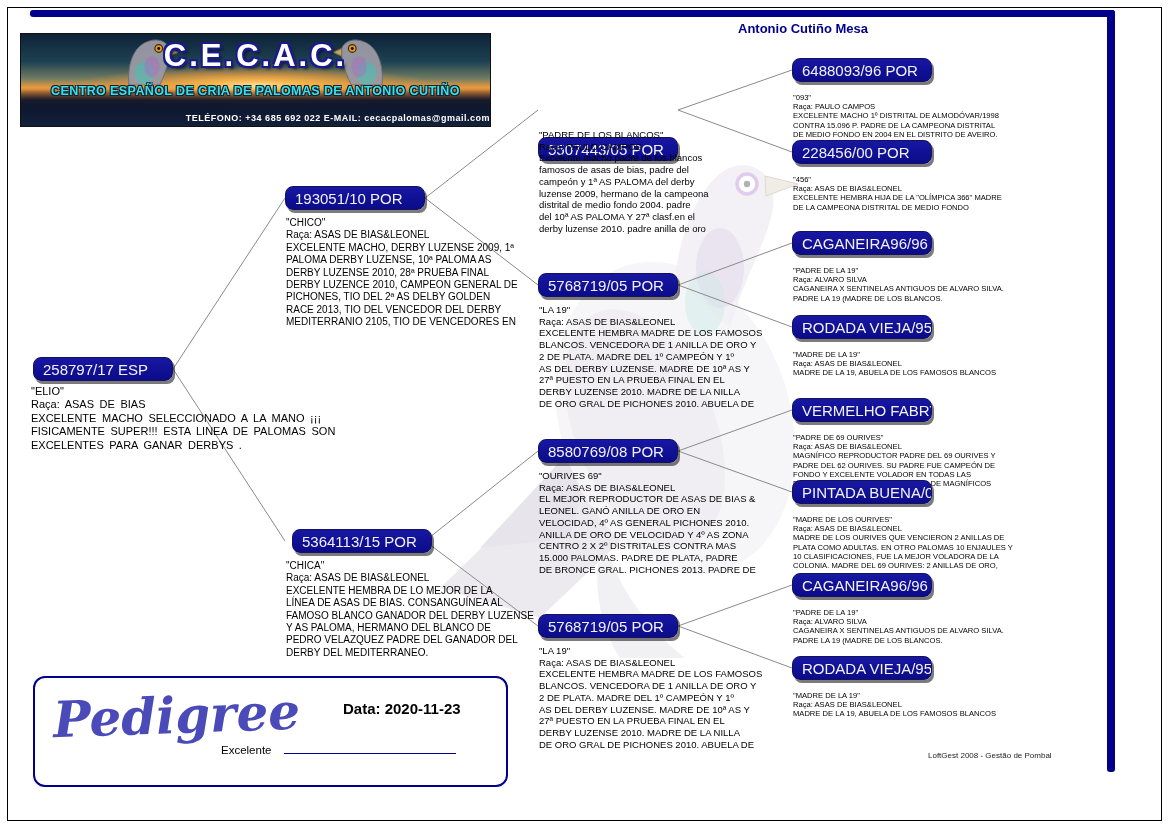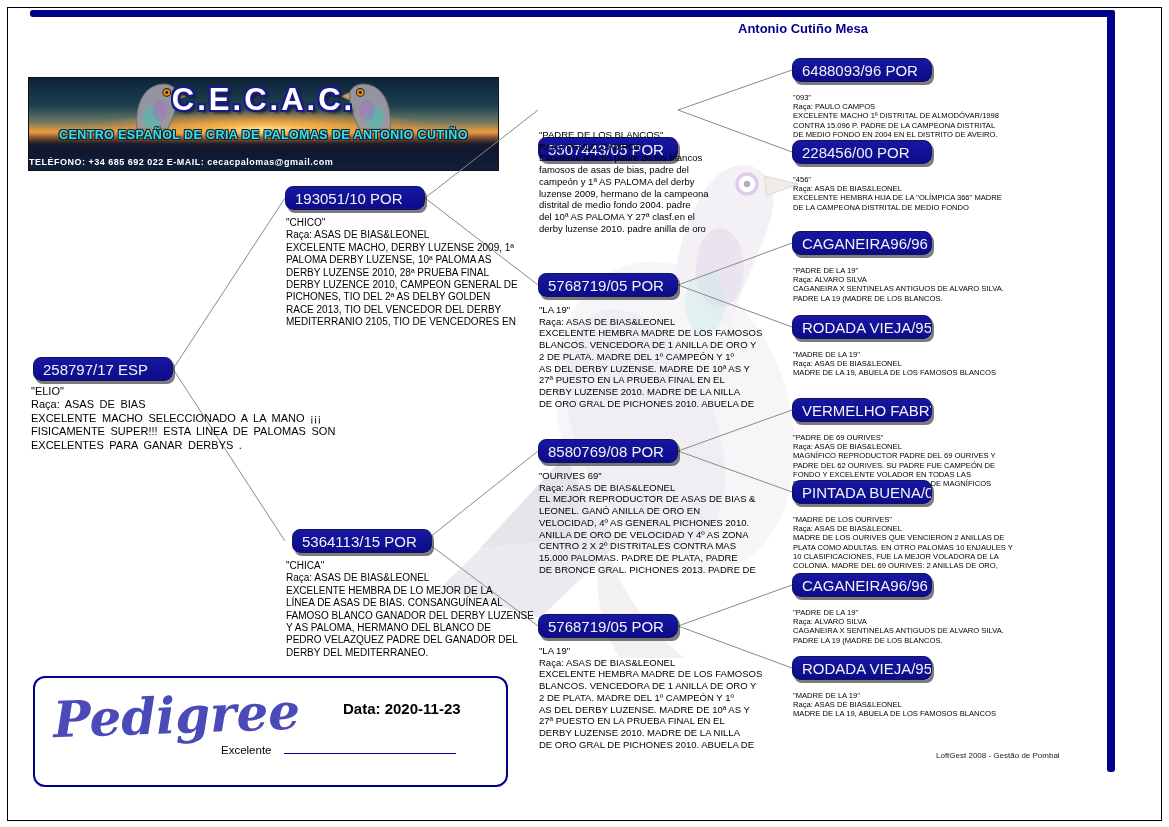--- a/index.html
+++ b/index.html
@@ -4,33 +4,33 @@
 <style>
   html,body{margin:0;padding:0;background:#ffffff;}
   .sheet{position:relative;width:1169px;height:827px;background:#ffffff;overflow:hidden;
          font-family:"Liberation Sans",sans-serif;}
   .frame{position:absolute;left:7px;top:7px;right:7px;bottom:6px;border:1px solid #000;pointer-events:none;}
   .topbar{position:absolute;left:30px;top:10px;width:1085px;height:7px;background:#00008B;border-radius:3px;}
   .rightbar{position:absolute;left:1107px;top:10px;width:8px;height:762px;background:#00008B;border-radius:3px;}
   .owner{position:absolute;left:738px;top:21px;font-size:13px;font-weight:bold;color:#00008B;}
 
   
-  .logo{position:absolute;left:28px;top:33px;width:469px;height:92px;border:1px solid #111;
+  .logo{position:absolute;left:20px;top:33px;width:469px;height:92px;border:1px solid #111;
     background:
       linear-gradient(180deg, rgba(0,0,0,0) 0%, rgba(0,0,0,0) 60%, rgba(10,18,40,0.88) 72%, #13203a 100%),
       radial-gradient(ellipse 55% 30% at 50% 56%, #ffe09a 0%, rgba(250,180,70,0.95) 20%, rgba(235,150,55,0.6) 45%, rgba(0,0,0,0) 70%),
-      linear-gradient(180deg, #0e2238 0%, #1d4152 30%, #6e7a62 48%, #e89a3e 58%, #b06a34 68%, #1c2c44 80%, #101d33 100%); margin-top: 44px;}
+      linear-gradient(180deg, #0e2238 0%, #1d4152 30%, #6e7a62 48%, #e89a3e 58%, #b06a34 68%, #1c2c44 80%, #101d33 100%);}
   .logo-acronym{position:absolute;left:0;right:0;top:4px;text-align:center;font-size:31px;font-weight:bold;
     letter-spacing:3px;color:#ffffff;
     text-shadow:-2px -2px 0 #1a1a8c,2px -2px 0 #1a1a8c,-2px 2px 0 #1a1a8c,2px 2px 0 #1a1a8c,3px 3px 3px rgba(0,0,0,.6);}
   .logo-name{position:absolute;left:0;right:0;top:50px;text-align:center;font-size:12.5px;font-weight:bold;
     color:#3ae0e8;letter-spacing:.4px;
     text-shadow:-1px -1px 0 #123, 1px -1px 0 #123, -1px 1px 0 #123, 1px 1px 0 #123;}
   .logo-address{position:absolute;left:0;right:0;top:67px;text-align:center;font-size:9px;font-weight:bold;color:#fff;letter-spacing:.5px;}
-  .logo-contact{position:absolute;left:0;right:0;top:79px;text-align:left;font-size:9px;font-weight:bold;color:#fff;letter-spacing:.5px;}
+  .logo-contact{position:absolute;left:0;right:0;top:79px;text-align:right;font-size:9px;font-weight:bold;color:#fff;letter-spacing:.5px;}
   .pigeon-head{position:absolute;top:1px;width:58px;height:50px;opacity:.95;}
   .pigeon-head.left{left:102px;}
   .pigeon-head.right{right:102px;transform:scaleX(-1);}
 
   
   .connectors{position:absolute;left:0;top:0;pointer-events:none;}
   .watermark{position:absolute;left:420px;top:118px;width:412px;height:548px;pointer-events:none;}
 
   
   .ringbox{position:absolute;width:140px;height:24px;line-height:24px;padding-left:9px;box-sizing:border-box;
@@ -43,21 +43,21 @@
   .t4{font-size:7.6px;line-height:9.2px;}
 
   
   .stamp{position:absolute;left:33px;top:676px;width:471px;height:107px;border:2px solid #00008B;border-radius:12px;background:#fff;}
   .stamp-brand{position:absolute;left:18px;top:8px;font-family:"DejaVu Serif",serif;font-style:italic;font-weight:bold;
     font-size:50px;color:#4a4ab8;transform:rotate(-2deg);}
   .stamp-date{position:absolute;left:308px;top:22px;font-size:15px;font-weight:bold;color:#000;}
   .sig-row{position:absolute;left:186px;top:66px;font-size:11.5px;color:#000;}
   .sig-line{display:inline-block;width:172px;border-bottom:1.5px solid #00008B;margin-left:12px;vertical-align:baseline;}
 
-  .credit{position:absolute;left:928px;top:751px;font-size:8px;color:#222;margin-left:8px;}
+  .credit{position:absolute;left:928px;top:751px;font-size:8px;color:#222;}
 </style>
 </head>
 <body>
 
 <div class="sheet">
   <div class="frame"></div>
   <div class="topbar"></div>
   <div class="rightbar"></div>
 
   <div class="owner">Antonio Cutiño Mesa</div>

